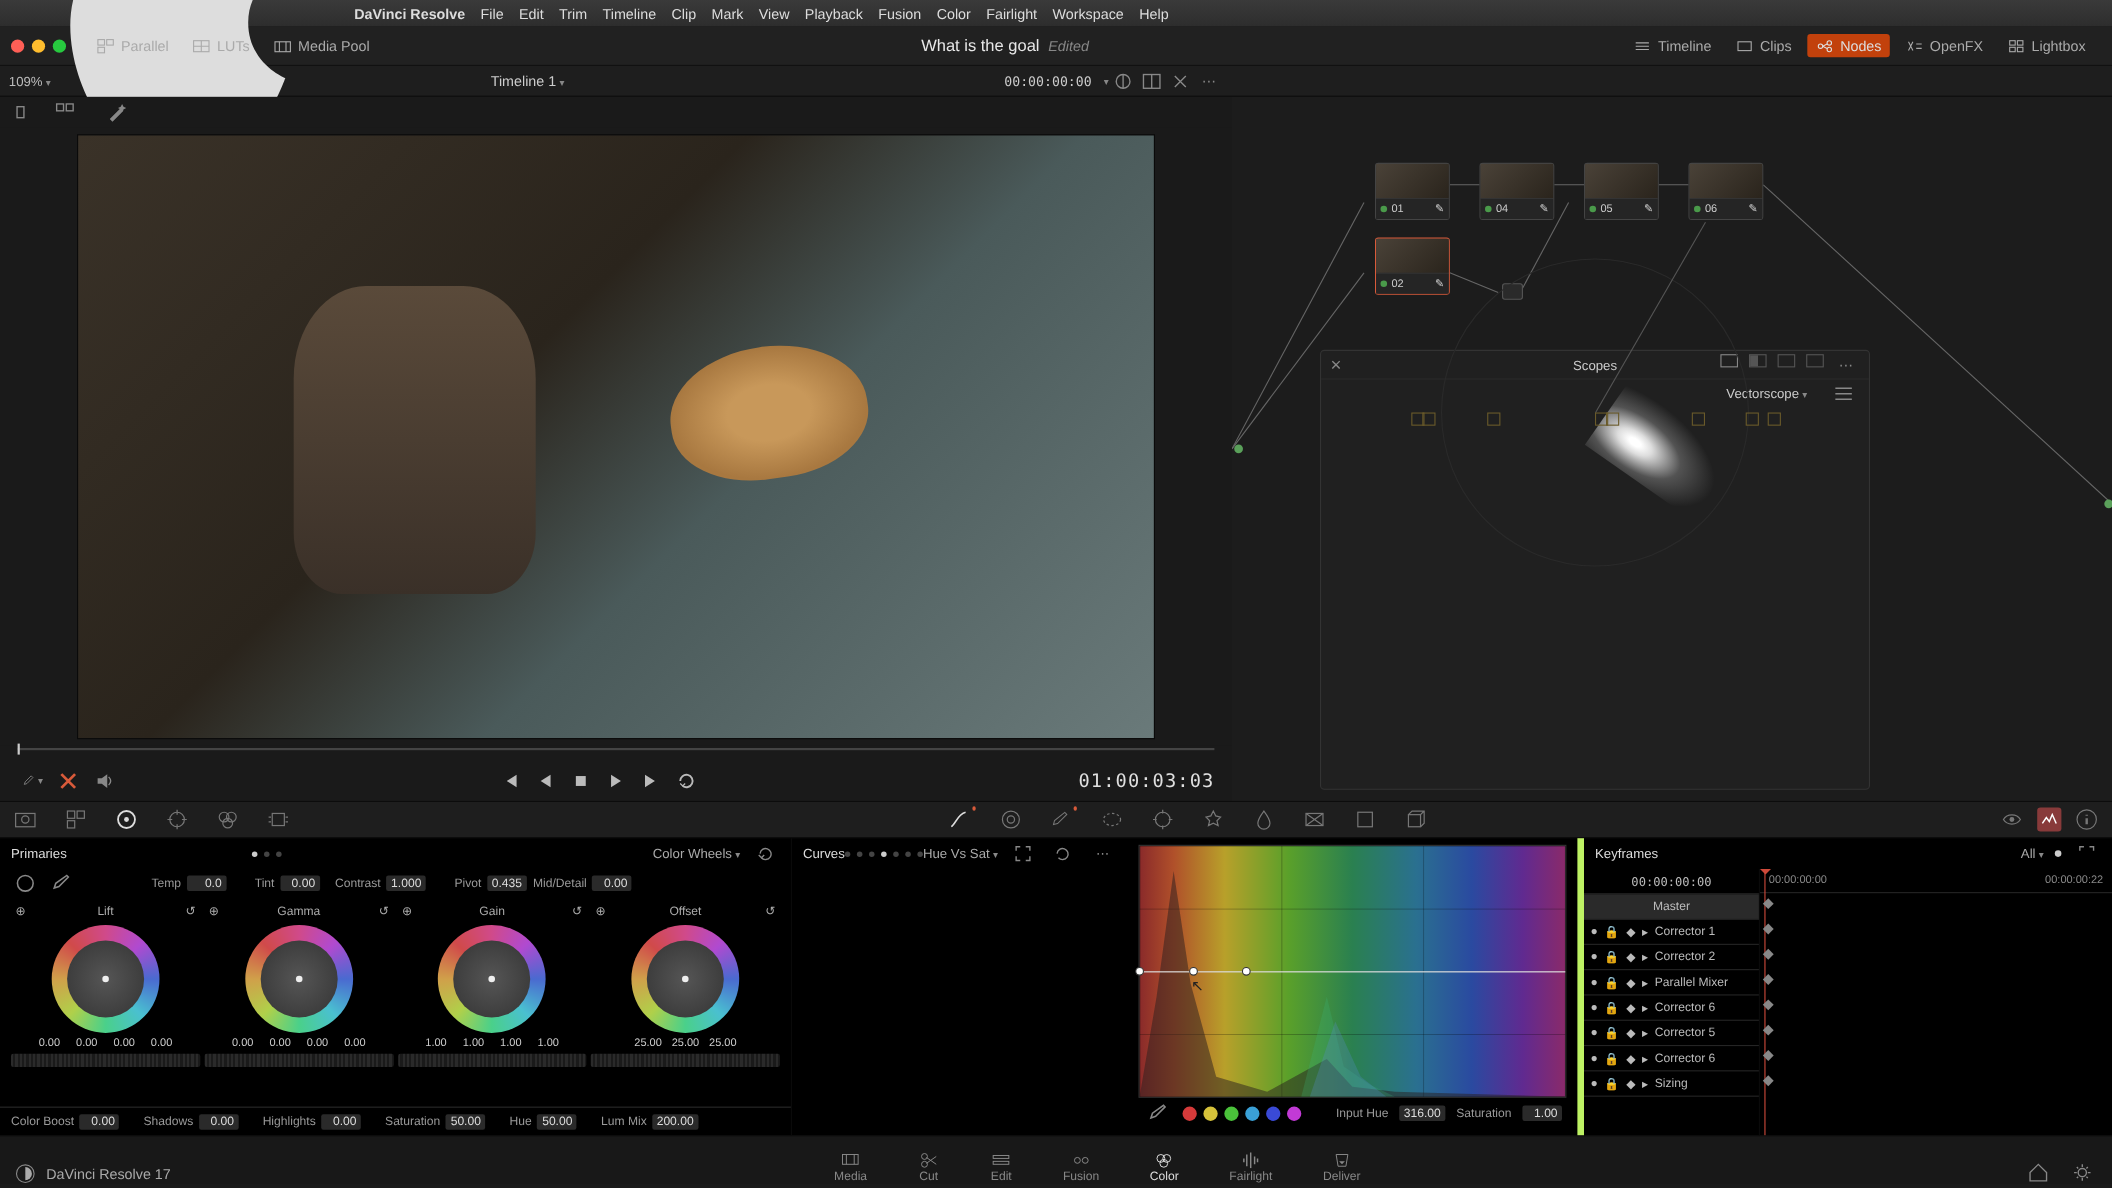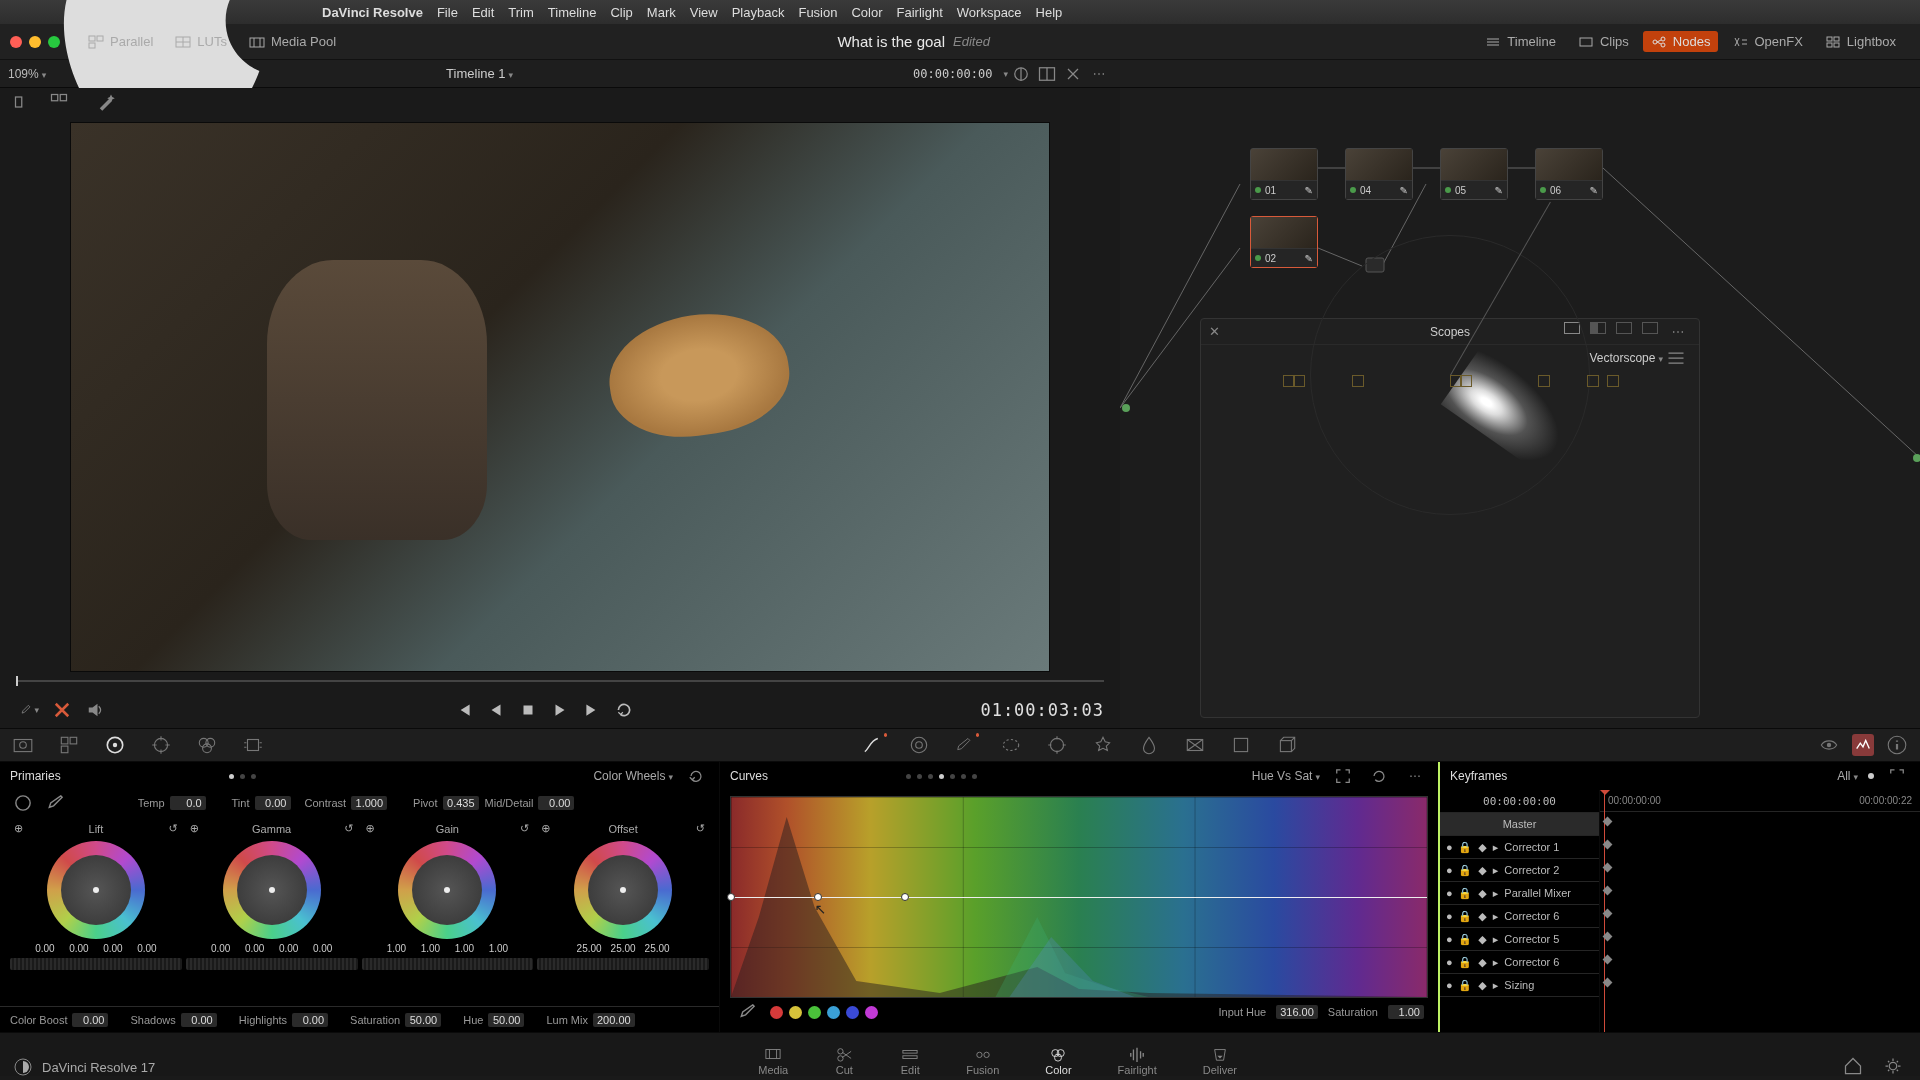--- a/index.html
+++ b/index.html
@@ -44,36 +44,36 @@
 .node{position:absolute;width:68px;background:#2a2a2a;border:1px solid #444;border-radius:3px}
 .node.sel{border:1px solid #d85a3a}
 .node-thumb{height:32px;background:linear-gradient(135deg,#4a4238,#2a241c);border-bottom:1px solid #333}
 .node-bar{height:18px;display:flex;align-items:center;padding:0 4px;font-size:10px;color:#ccc;background:#252525;gap:4px}
 .node-dot{width:6px;height:6px;border-radius:50%;background:#4a9a4a}
 .scopes-panel{position:absolute;left:80px;top:230px;width:500px;height:400px;background:#202020;border:1px solid #333;border-radius:4px}
 .scopes-hdr{height:26px;display:flex;align-items:center;padding:0 8px;border-bottom:1px solid #2a2a2a}
 .scopes-hdr .close{color:#888;margin-right:auto}
 .scopes-title{color:#ccc;font-size:12px;position:absolute;left:50%;transform:translateX(-50%)}
 .scopes-layout{display:flex;gap:4px;margin-left:auto}
-.scopes-sub{height:26px;display:flex;align-items:center;justify-content:flex-end;padding:0 10px;color:#ccc;font-size:12px;gap:0}
+.scopes-sub{height:26px;display:flex;align-items:center;justify-content:flex-end;padding:0 10px;color:#ccc;font-size:12px;gap:20px}
 .vscope{flex:1;position:relative;background:#0a0a0a;margin:4px}
 .vscope-circle{position:absolute;left:50%;top:50%;width:280px;height:280px;border:1px solid #2a2a2a;border-radius:50%;transform:translate(-50%,-50%)}
 .vscope-trace{position:absolute;left:50%;top:45%;width:120px;height:70px;background:radial-gradient(ellipse at 30% 60%,#fff 5%,#ddd 15%,rgba(200,200,200,.3) 40%,transparent 70%);transform:rotate(35deg)}
 .vscope-line{position:absolute;left:50%;top:50%;width:200px;height:1px;background:#555;transform-origin:0 0;transform:rotate(-60deg)}
 .vtarget{position:absolute;width:12px;height:12px;border:1px solid #6a5a2a;font-size:8px;color:#6a5a2a}
 .palette-row{height:34px;background:#1e1e1e;display:flex;align-items:center;border-top:1px solid #0a0a0a;border-bottom:1px solid #0a0a0a}
 .palette-left{width:720px;display:flex;align-items:center;padding:0 12px;gap:24px}
 .palette-mid{width:720px;display:flex;align-items:center;justify-content:center;gap:24px}
 .palette-right{flex:1;display:flex;align-items:center;justify-content:flex-end;padding:0 12px;gap:12px}
 .picon{width:22px;height:22px;color:#777;display:flex;align-items:center;justify-content:center}
 .picon.active{color:#ddd}
 .picon.dot::after{content:"";width:4px;height:4px;background:#d85a3a;border-radius:50%;position:relative;top:-10px;left:3px;display:inline-block}
 .panels{display:flex;height:270px;background:#000000}
 .panel-primaries{width:720px;border-right:1px solid #0a0a0a;display:flex;flex-direction:column}
-.panel-curves{width:720px;border-right:2px solid #bef264;display:flex;flex-direction:column}
+.panel-curves{width:720px;border-right:6px solid #bef264;display:flex;flex-direction:row}
 .panel-keyframes{flex:1;display:flex;flex-direction:column}
 .panel-hdr{height:28px;display:flex;align-items:center;padding:0 10px;font-size:12px}
 .panel-title{color:#ddd}
 .panel-hdr .right{margin-left:auto;display:flex;align-items:center;gap:10px;color:#aaa}
 .dot-ind{display:flex;gap:6px}
 .dot-ind span{width:5px;height:5px;border-radius:50%;background:#444}
 .dot-ind span.on{background:#ccc}
 .adjust-row{height:26px;display:flex;align-items:center;padding:0 10px;gap:6px;font-size:11px;color:#999}
 .adj-pair{display:flex;align-items:center;gap:5px}
 .adj-val{color:#ddd;min-width:36px;text-align:right;background:#2a2a2a;padding:1px 4px;border-radius:2px}

